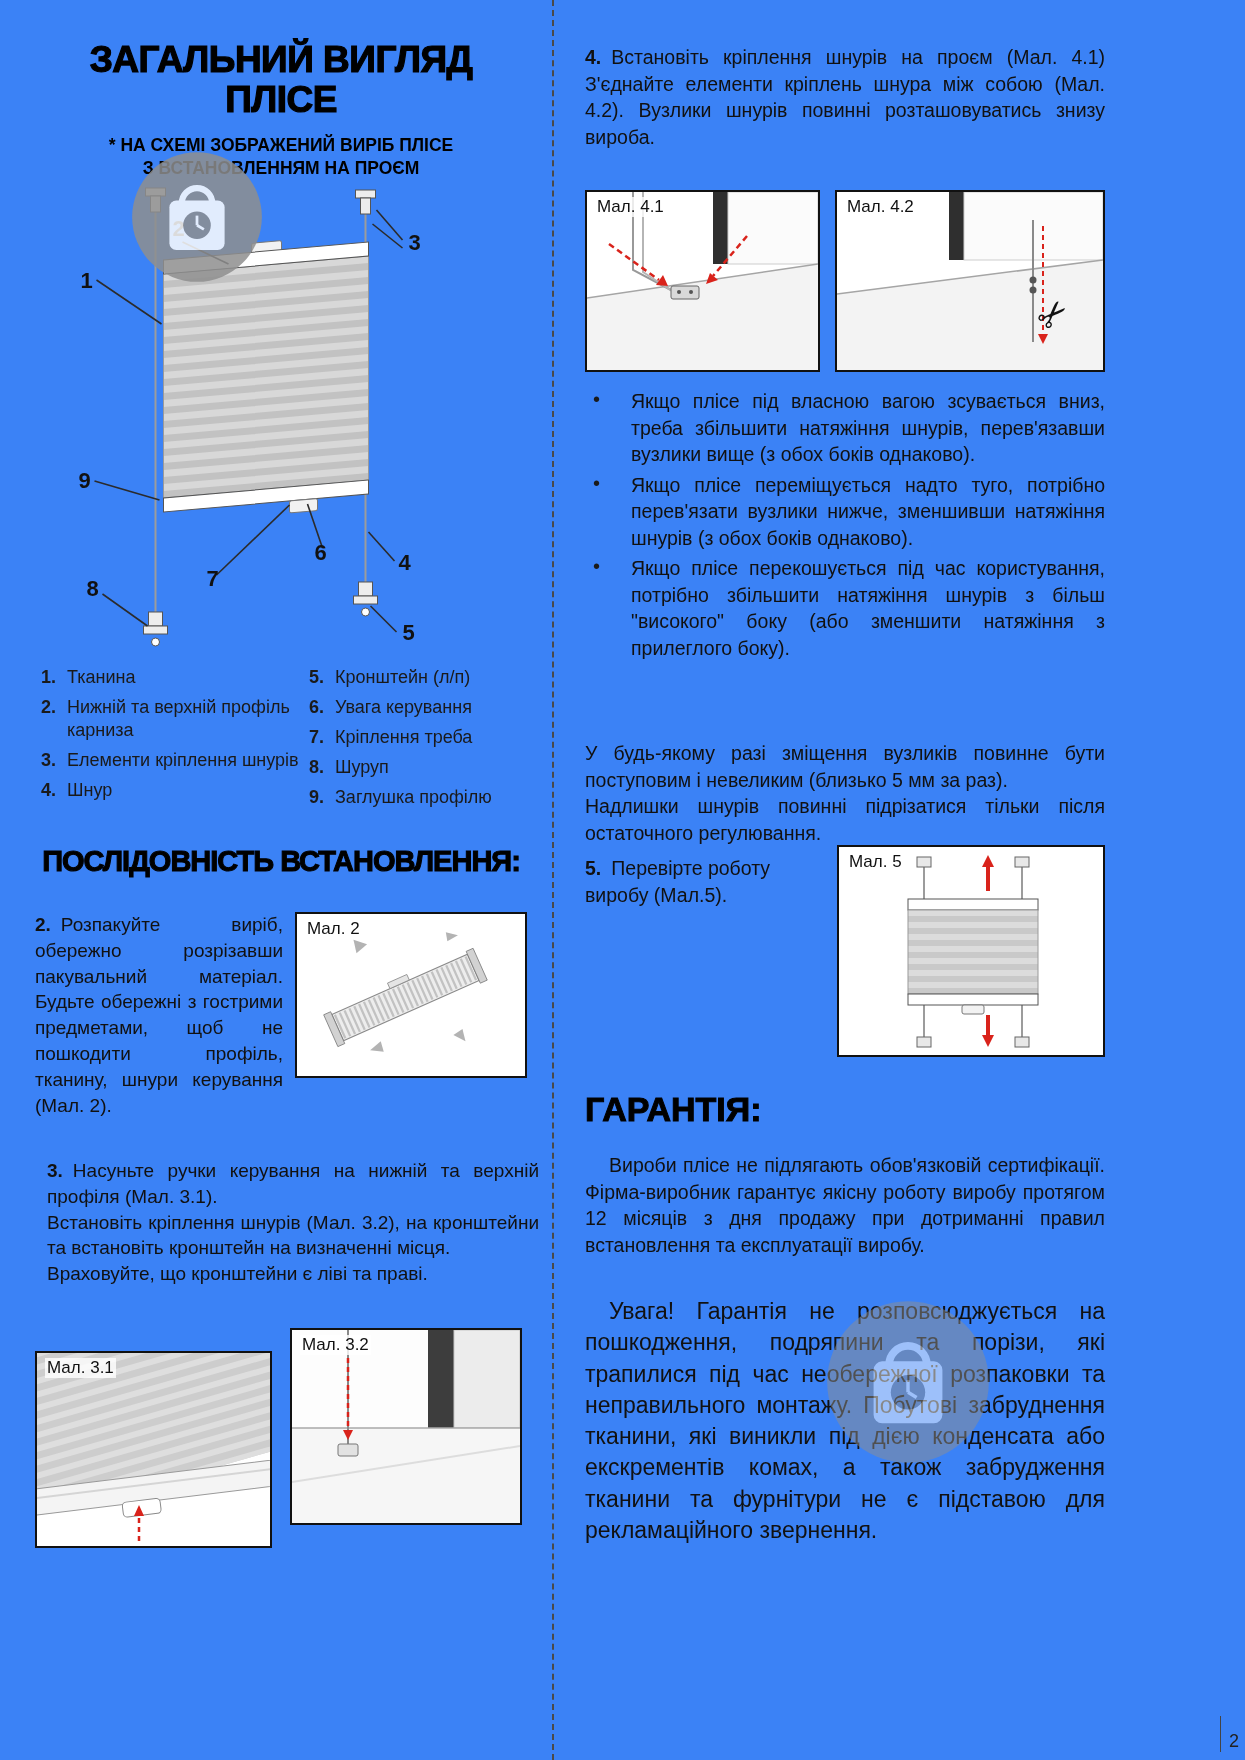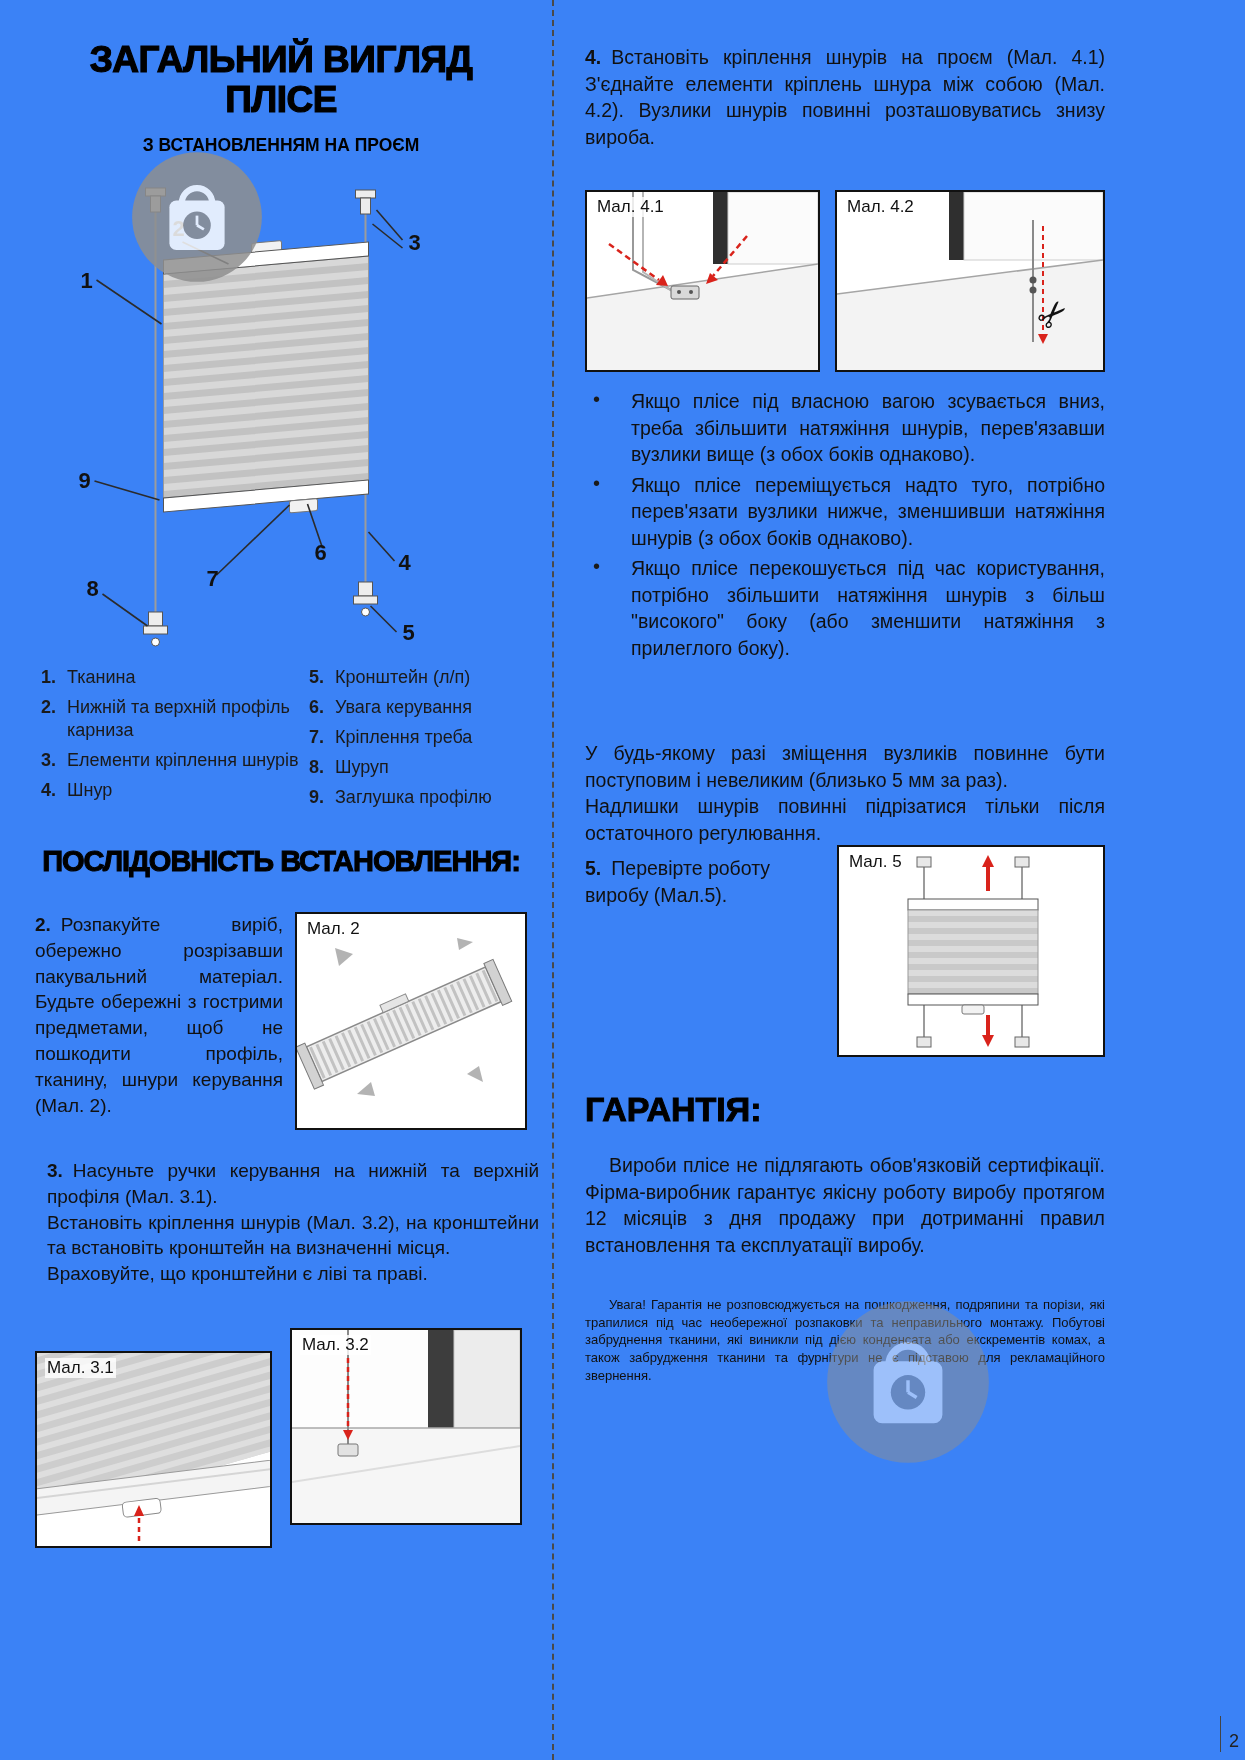--- a/index.html
+++ b/index.html
@@ -64,21 +64,21 @@
   .fig-box { position:relative; border:2px solid #111; background:#fff; overflow:hidden; flex:none; }
   .fig-label {
     position:absolute; top:5px; left:8px; z-index:2;
     font-size:17px; color:#111; background:rgba(255,255,255,0.8); padding:0 2px;
   }
   .fig-box svg { position:absolute; left:0; top:0; width:100%; height:100%; }
 
   
   .step2-row { position:absolute; top:912px; left:0; width:100%; display:flex; gap:12px; }
   .step2-text { width:248px; }
-  .fig2 { width:232px; height:218px; }
+  .fig2 { width:232px; height:166px; }
 
   .step3 { position:absolute; top:1158px; left:12px; width:100%; }
   .step3 p { margin:0; }
 
   .figs3-row { position:absolute; top:1328px; left:0; width:100%; display:flex; gap:18px; }
   .fig31 { width:237px; height:197px;margin-top:23px; }
   .fig32 { width:232px; height:197px; }
 
   
   .step4 { position:absolute; top:44px; left:0; width:100%; font-size:19.5px; }
@@ -91,21 +91,21 @@
   .bm { width:46px; flex:none; padding-left:8px; font-size:20px; }
   .btext { flex:1; font-size:19.5px; }
 
   .adjust-note { position:absolute; top:740px; left:0; width:100%; font-size:19.5px; }
 
   .step5-row { position:absolute; top:845px; left:0; width:100%; display:flex; }
   .step5-text { width:238px; margin-top:10px; font-size:19.5px; text-align:left; }
   .fig5 { width:268px; height:212px; margin-left:auto; }
 
   .warranty-p1 { position:absolute; top:1152px; left:0; width:100%; font-size:19.5px; text-indent:24px; }
-  .warranty-p2 { position:absolute; top:1296px; left:0; width:100%; font-size:13px; text-indent:24px; }
+  .warranty-p2 { position:absolute; top:1296px; left:0; width:100%; font-size:23px; text-indent:24px; }
 
   
   .watermark { position:absolute; z-index:5; pointer-events:none; }
   .wm1 { left:128px; top:148px; width:138px; height:138px; opacity:0.85; }
   .wm2 { left:822px; top:1296px; width:172px; height:172px; opacity:0.5; }
   .watermark svg { width:100%; height:100%; }
 
   
   .page-num-wrap {
     position:absolute; right:6px; bottom:8px;
@@ -121,20 +121,21 @@
   <div class="divider"></div>
 
   <div class="col-left">
 
     <div class="main-title">
       <div>ЗАГАЛЬНИЙ ВИГЛЯД</div>
       <div>ПЛІСЕ</div>
     </div>
 
     <div class="subtitle">
+      <div>* НА СХЕМІ ЗОБРАЖЕНИЙ ВИРІБ ПЛІСЕ</div>
       <div>З ВСТАНОВЛЕННЯМ НА ПРОЄМ</div>
     </div>
 
     <div class="diagram-wrap">
       <svg viewBox="0 0 440 480">
 
         <line x1="95" y1="20" x2="95" y2="452" stroke="#9c9c9c" stroke-width="2"></line>
         <line x1="305" y1="20" x2="305" y2="420" stroke="#9c9c9c" stroke-width="2"></line>
 
         <g fill="#ededed" stroke="#555">

